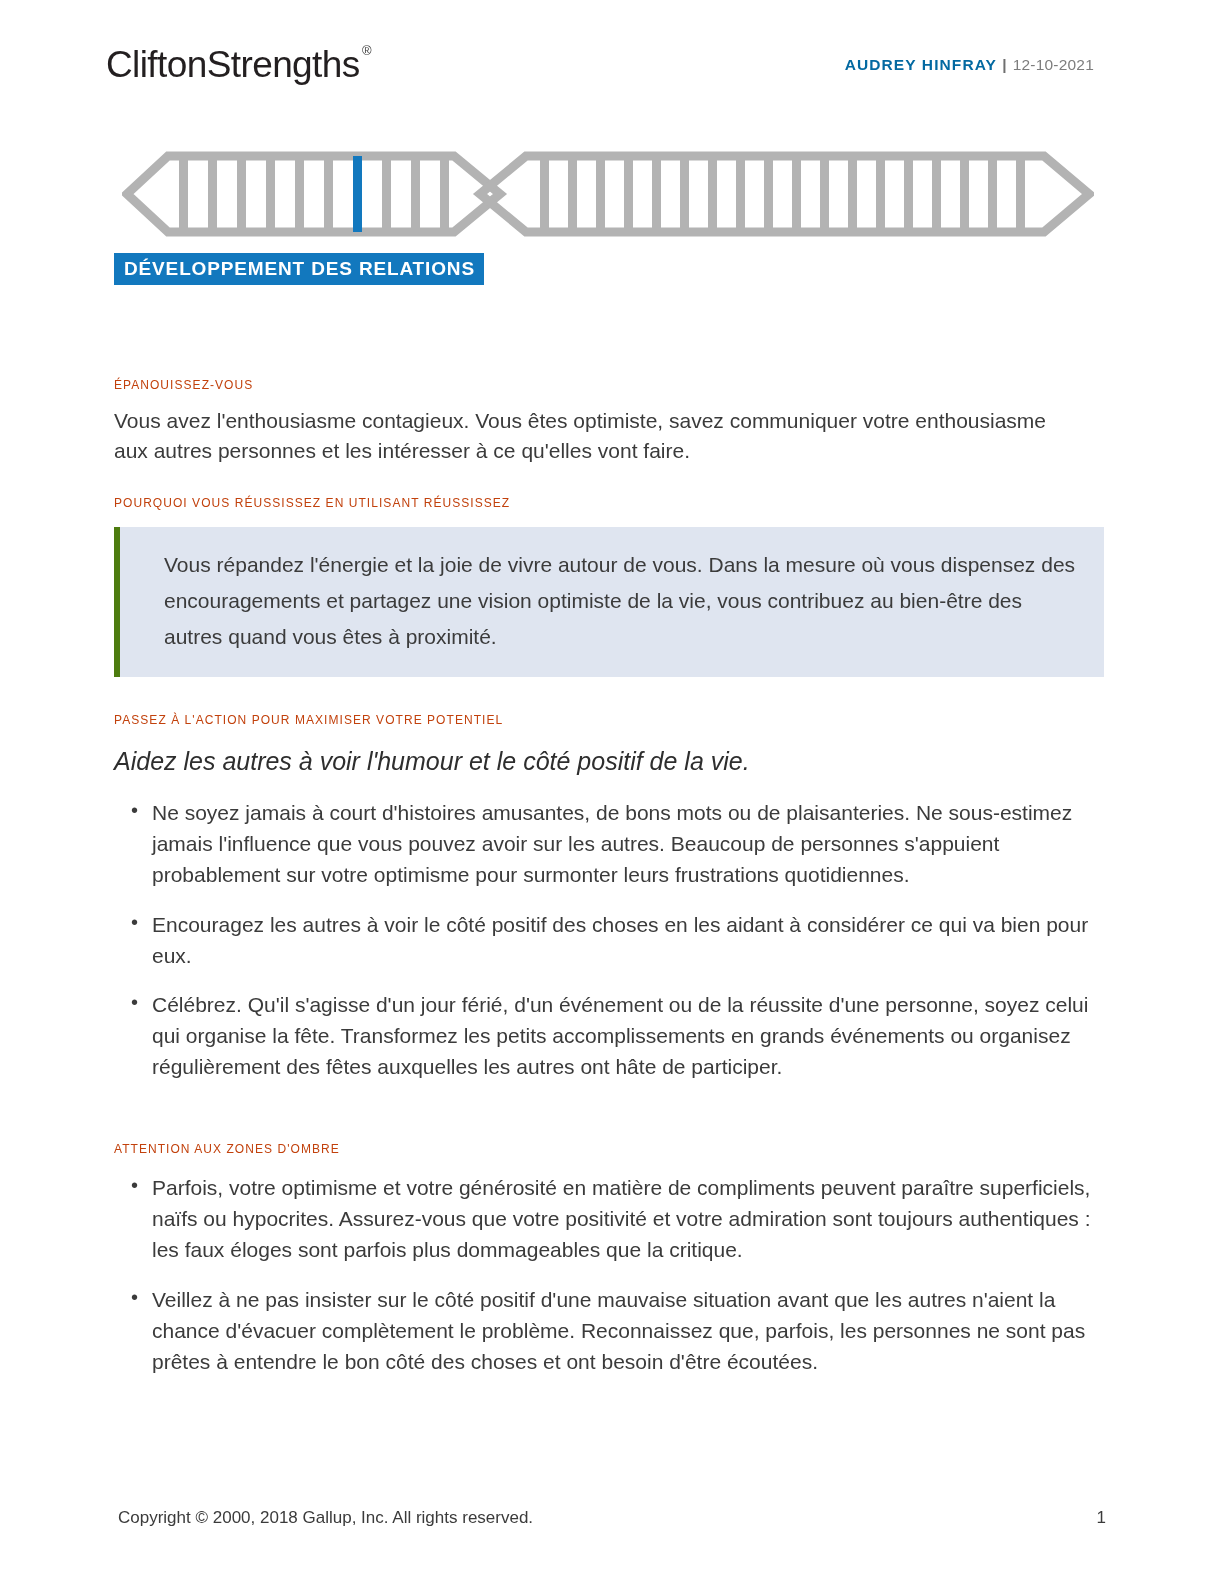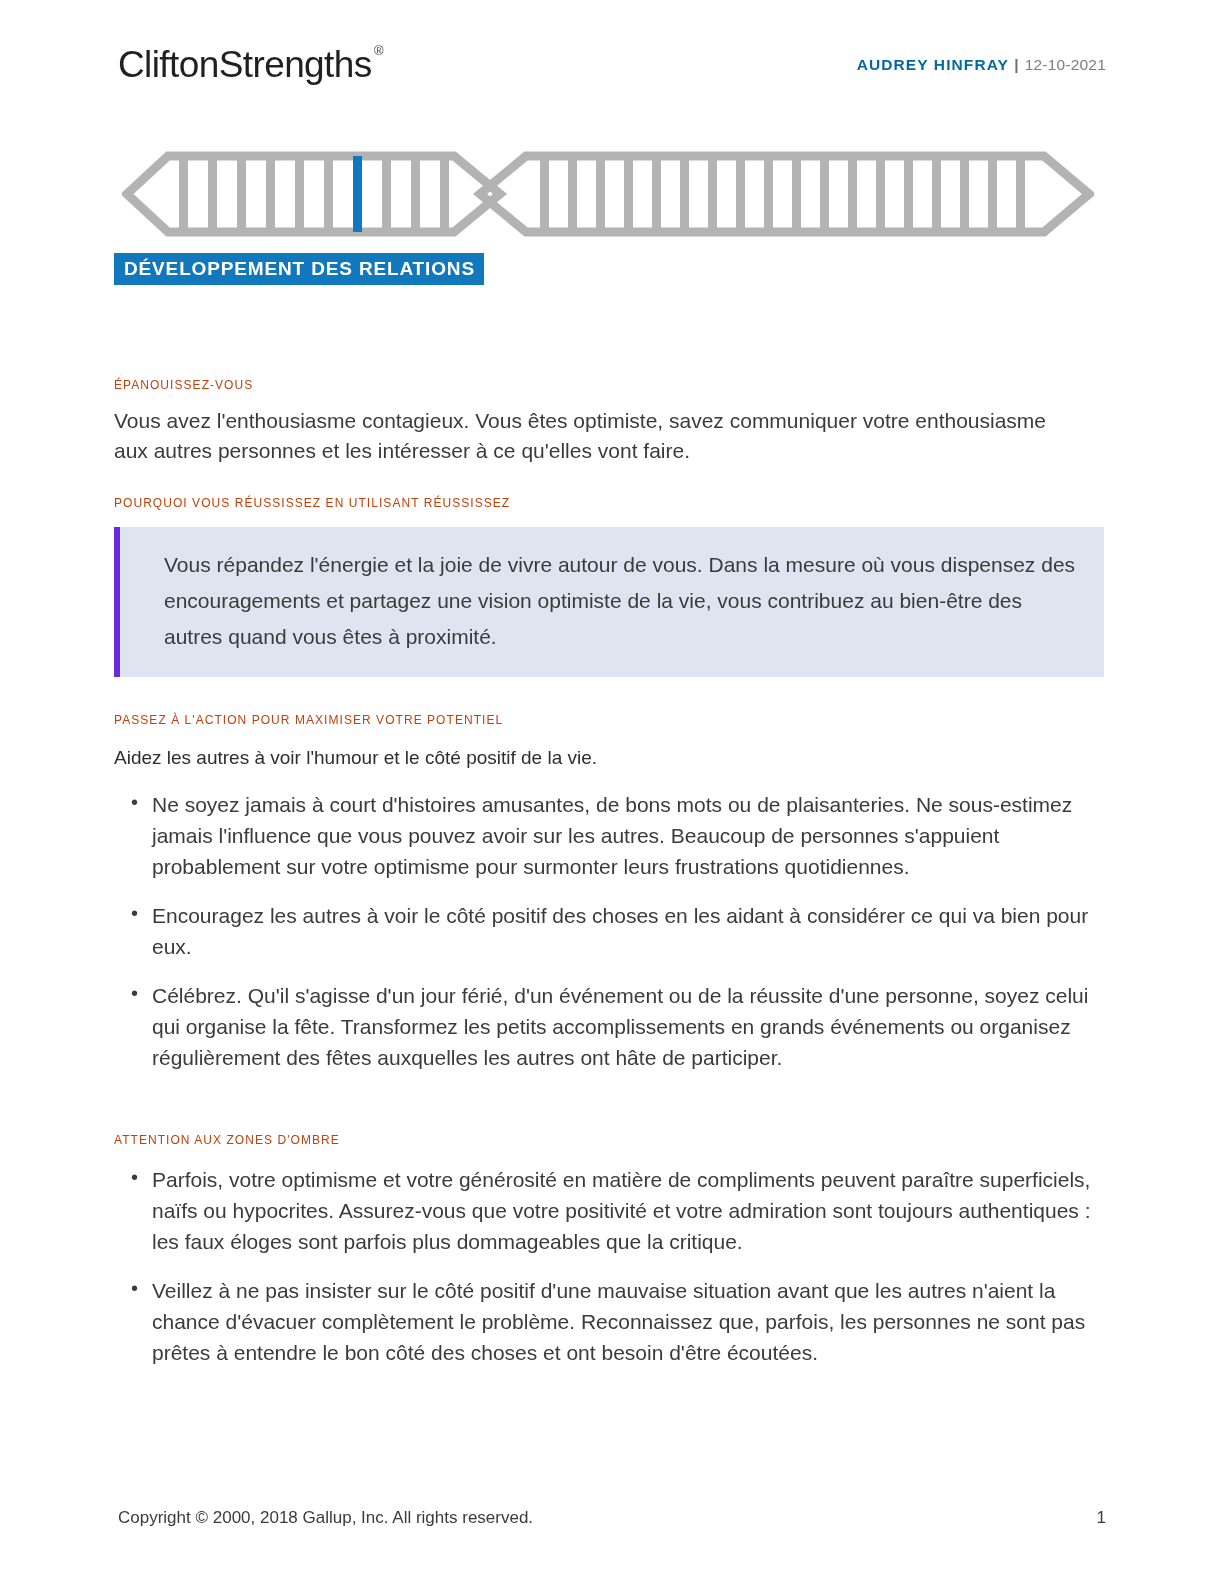--- a/index.html
+++ b/index.html
@@ -18,21 +18,21 @@
 
   .page {
     position: absolute;
     inset: 0;
     padding: 0;
   }
 
   
   .header {
     position: absolute;
-    left: 118px;
+    left: 106px;
     top: 46px;
     width: 988px;
     height: 46px;
     display: flex;
     align-items: flex-start;
     justify-content: space-between;
     text-align: center;
   }
   .logo-wrap {
     position: relative;
@@ -132,35 +132,36 @@
     font-size: 21px;
     line-height: 1.43;
     color: #3b3b3b;
     margin: 0 0 30px 0;
     max-width: 968px;
   }
   .sec-head.tight { margin-bottom: 16px; }
 
   .callout {
     background: #dfe5f0;
-    border-left: 6px solid #6d28d9;
+    border-left: 6px solid #4d7c0f;
     padding: 20px 26px 22px 44px;
     margin: 0 0 36px 0;
     box-sizing: border-box;
     width: 990px;
   }
   .callout p {
     margin: 0;
     font-size: 21px;
     line-height: 1.72;
     color: #3b3b3b;
   }
 
   .lead-italic {
-    font-size: 19px;
+    font-size: 25px;
+    font-style: italic;
     line-height: 1.43;
     color: #2e2e2e;
     margin: 0 0 18px 0;
   }
 
   ul.bullets {
     list-style: none;
     margin: 0 0 24px 0;
     padding: 0;
   }

